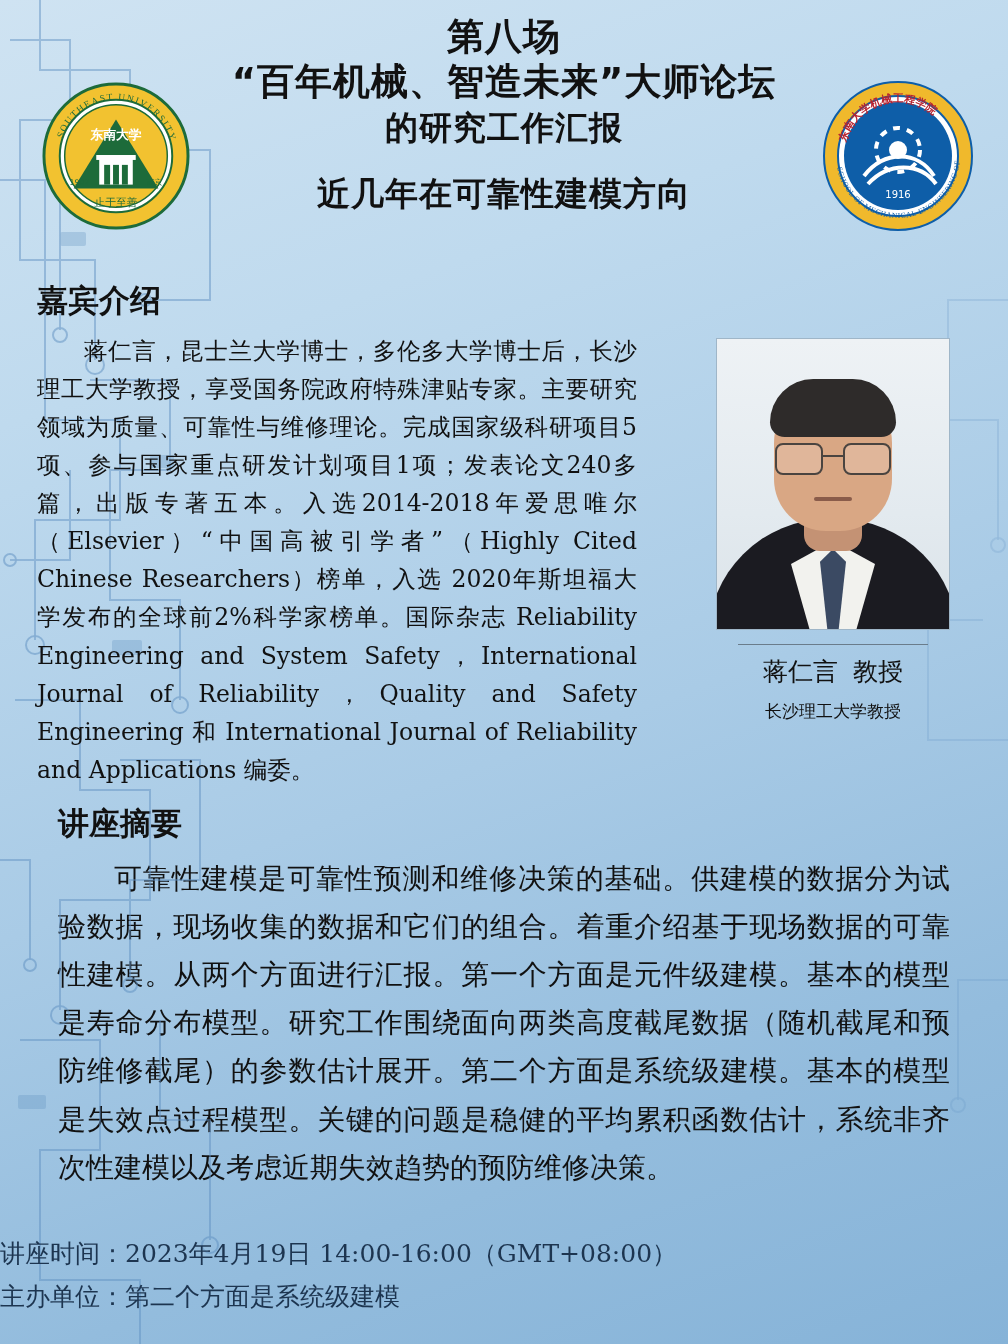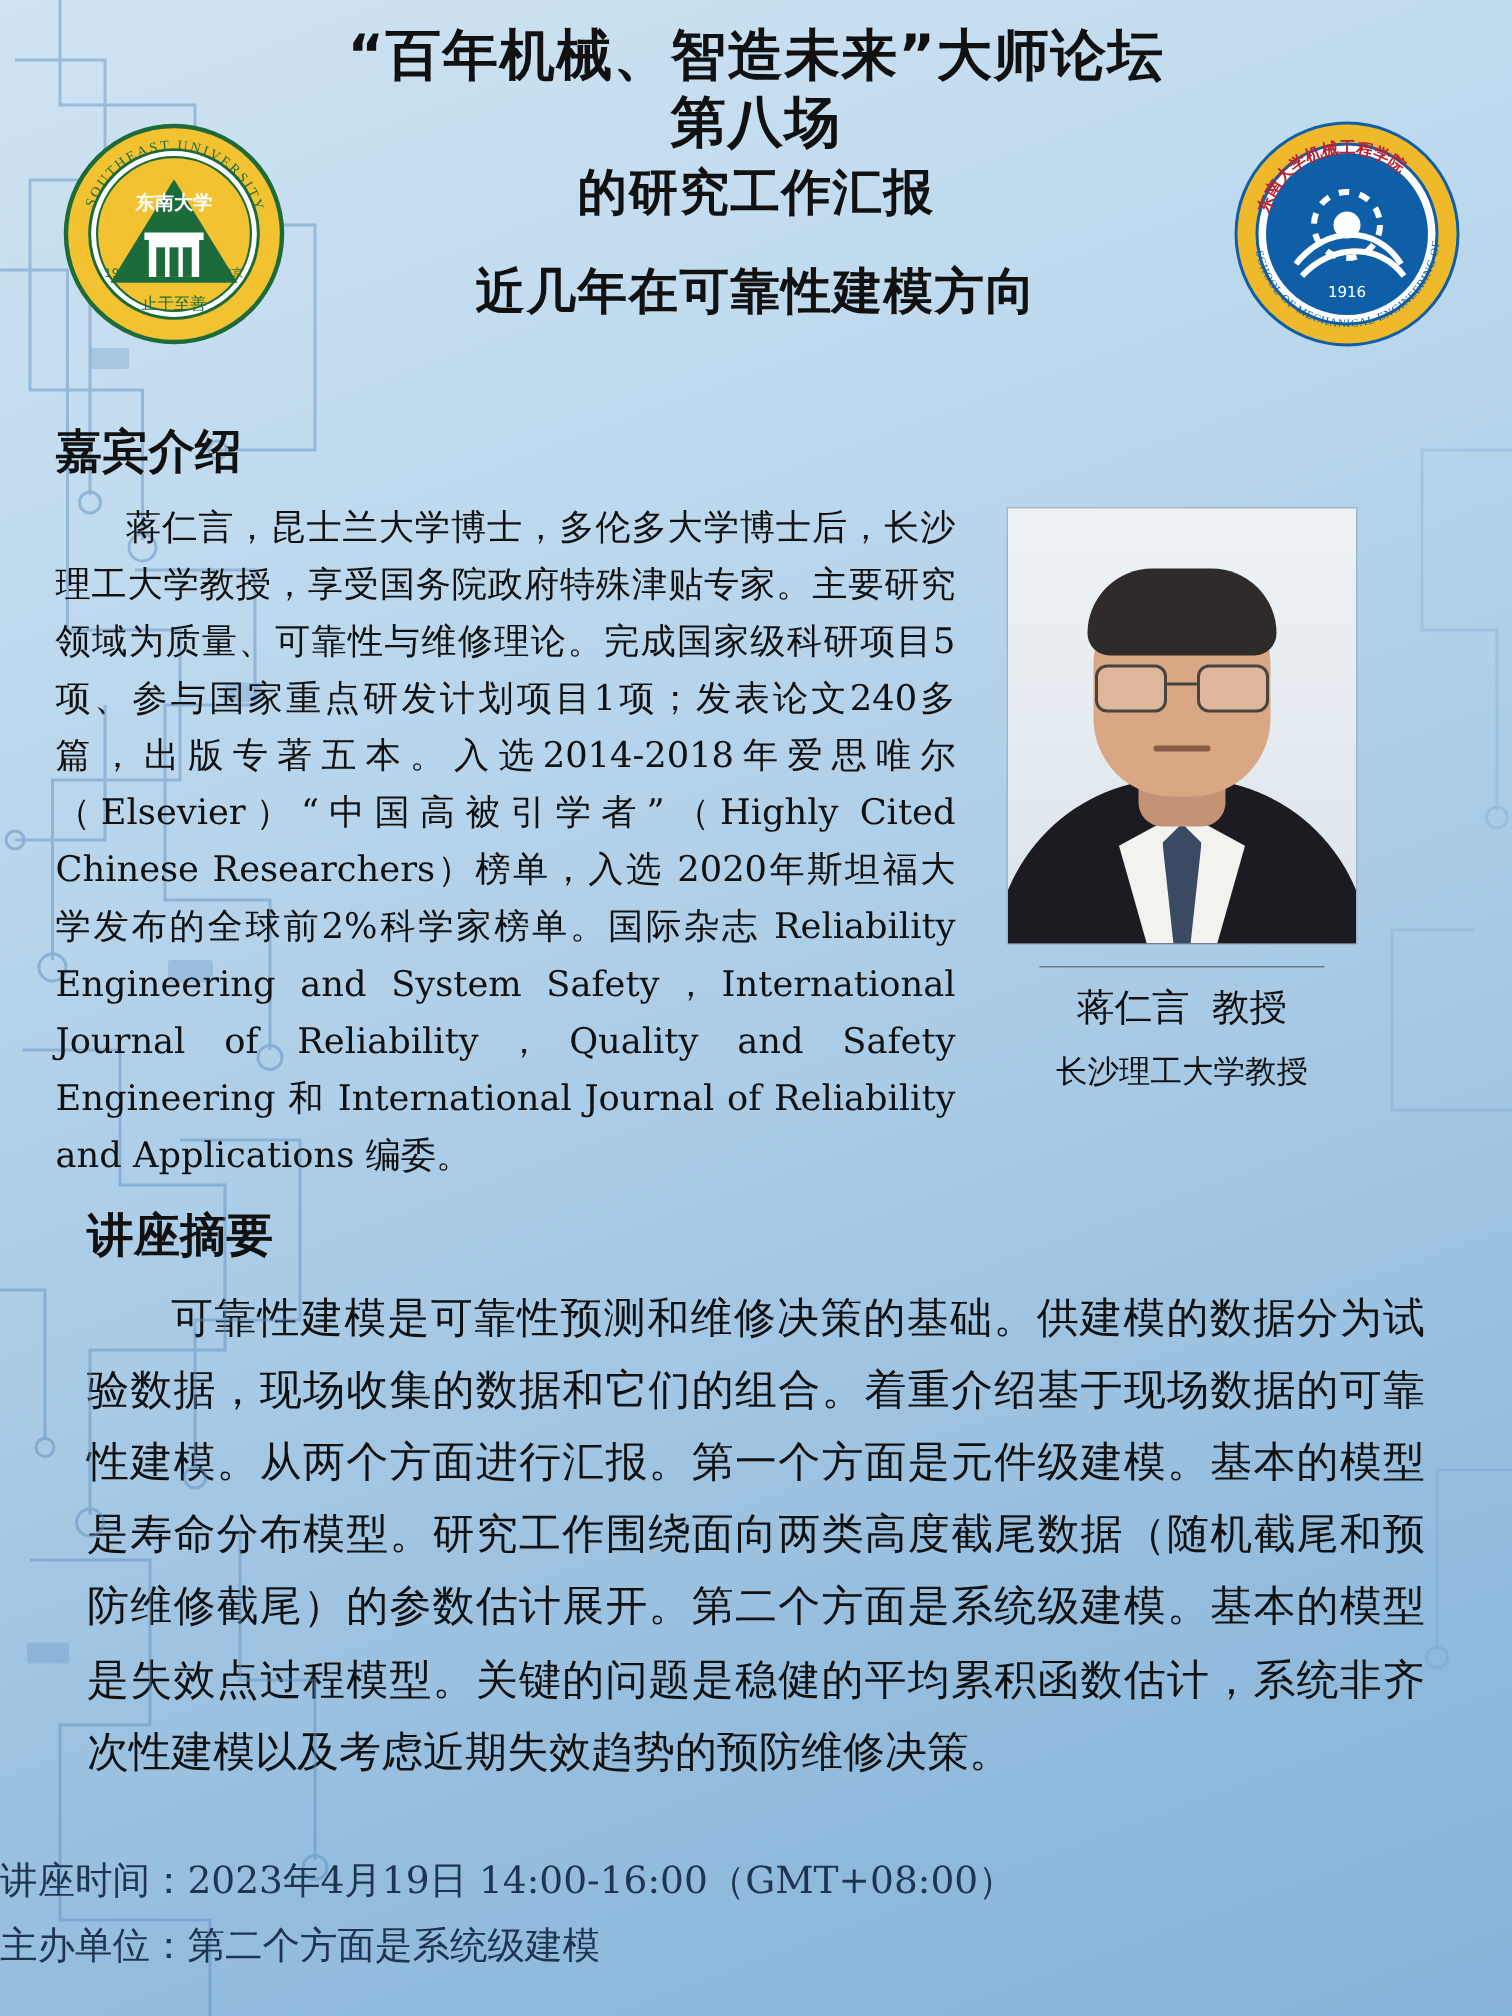--- a/index.html
+++ b/index.html
@@ -91,20 +91,21 @@
     color: #111111;
     margin: 0 0 10px 0;
   }
   .guest-section {
     position: relative;
     padding: 12px 42px 0 37px;
   }
   .guest-body {
     display: flex;
     align-items: flex-start;
+    gap: 45px;
   }
   .guest-text {
     width: 600px;
     font-family: "DejaVu Serif", "Liberation Serif", serif;
     font-size: 23.5px;
     line-height: 1.62;
     color: #111111;
     text-align: justify;
     text-justify: inter-ideograph;
     text-indent: 2em;
@@ -212,21 +213,21 @@
     font-size: 25px;
     color: #111111;
     border-top: 1px solid #6a7c8b;
     padding-top: 10px;
     display: inline-block;
     min-width: 190px;
   }
   .guest-affil {
     margin-top: 12px;
     font-family: "DejaVu Serif", "Liberation Serif", serif;
-    font-size: 21px;
+    font-size: 17px;
     color: #111111;
   }
 
   .abstract-section {
     padding: 14px 58px 0 58px;
   }
   .abstract-text {
     font-family: "DejaVu Sans", sans-serif;
     font-size: 28px;
     line-height: 1.72;
@@ -338,22 +339,22 @@
       <text font-size="11" font-family="DejaVu Sans, sans-serif" fill="#b8232f" font-weight="bold">
         <textPath href="#arcR1" startOffset="8%">东南大学机械工程学院</textPath>
       </text>
       <path id="arcR2" d="M 14 76 A 62 62 0 0 0 138 76" fill="none"></path>
       <text font-size="7.5" font-family="Liberation Serif, serif" fill="#0e5ea8" letter-spacing="0.6">
         <textPath href="#arcR2" startOffset="6%">SCHOOL OF MECHANICAL ENGINEERING OF SEU</textPath>
       </text>
     </svg>
 
     <div class="title-block">
+      <div class="title-main">第八场</div>
       <div class="title-main">“百年机械、智造未来”大师论坛</div>
-      <div class="title-main">第八场</div>
       <div class="title-sub" style="margin-top:2px;">的研究工作汇报</div>
       <div class="title-sub">近几年在可靠性建模方向</div>
     </div>
   </div>
 
   <div class="guest-section">
     <div class="section-heading">嘉宾介绍</div>
     <div class="guest-body">
       <div class="guest-text">蒋仁言，昆士兰大学博士，多伦多大学博士后，长沙理工大学教授，享受国务院政府特殊津贴专家。主要研究领域为质量、可靠性与维修理论。完成国家级科研项目5项、参与国家重点研发计划项目1项；发表论文240多篇，出版专著五本。入选2014-2018年爱思唯尔（Elsevier）“中国高被引学者”（Highly Cited Chinese Researchers）榜单，入选 2020年斯坦福大学发布的全球前2%科学家榜单。国际杂志 Reliability Engineering and System Safety，International Journal of Reliability，Quality and Safety Engineering 和 International Journal of Reliability and Applications 编委。</div>
       <div class="guest-photo-wrap">

